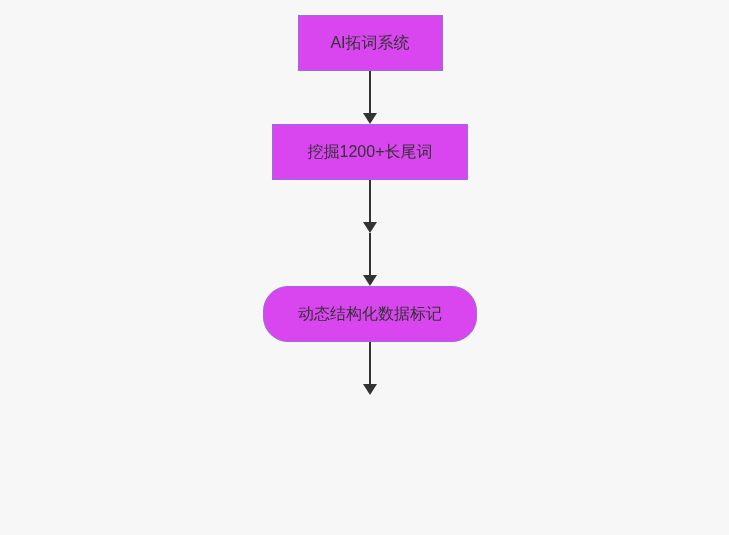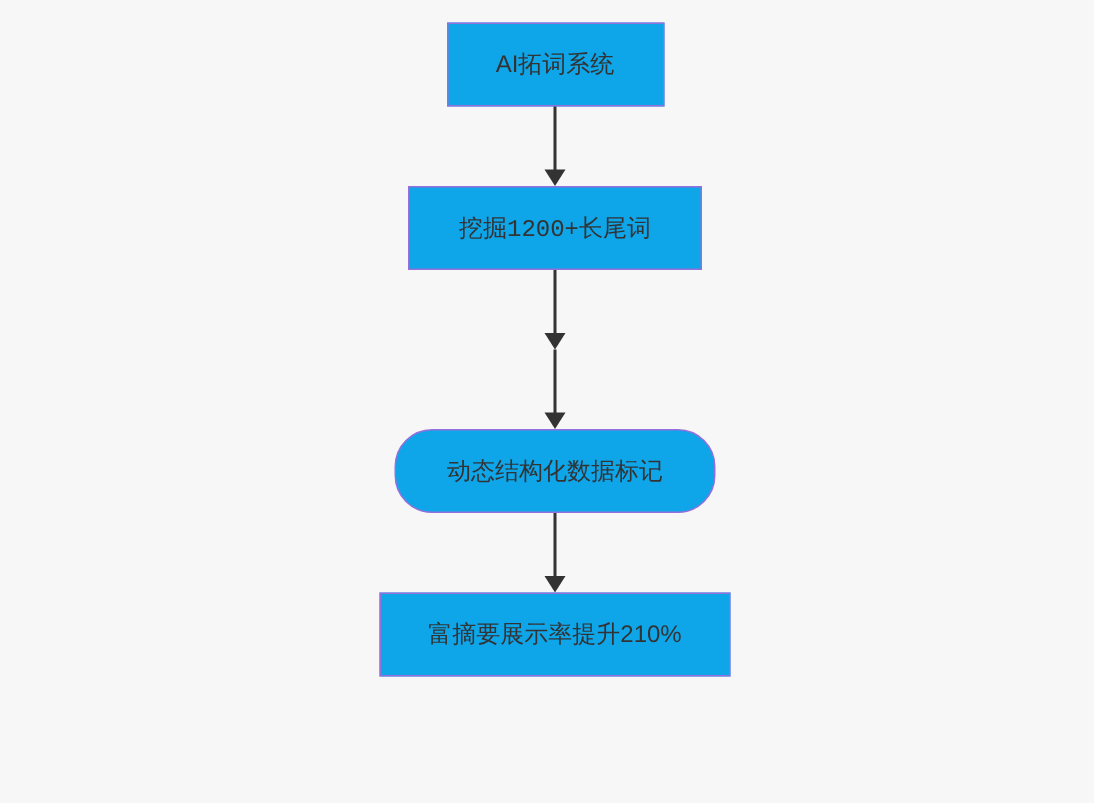--- a/index.html
+++ b/index.html
@@ -19,32 +19,32 @@
     top: 15px;
     left: 370px;
     transform: translateX(-50%);
     display: flex;
     flex-direction: column;
     align-items: center;
   }
   .node {
     box-sizing: border-box;
     height: 56px;
-    background: #0ea5e9;
+    background: #d946ef;
     border: 1.4px solid #9370db;
     color: #333333;
     font-size: 16px;
     display: flex;
     align-items: center;
     justify-content: center;
     white-space: nowrap;
     padding: 0 18px;
   }
   .node-1 { min-width: 145px; }
-  .node-2 { min-width: 196px; font-family: Liberation Mono, monospace; }
+  .node-2 { min-width: 196px; }
   .node-3 { min-width: 222px; }
   .node-4 { min-width: 214px; border-radius: 25px; }
   .node-5 { min-width: 234px; }
   .edge {
     height: 53px;
     width: 14px;
     display: flex;
     flex-direction: column;
     align-items: center;
   }
@@ -93,17 +93,14 @@
 
   <div class="node node-4">
     <span>动态结构化数据标记</span>
   </div>
 
   <div class="edge">
     <div class="line"></div>
     <div class="head"></div>
   </div>
 
-  <div class="node node-5">
-    <span>富摘要展示率提升210%</span>
-  </div>
 
 </div>
 
 </body></html>

